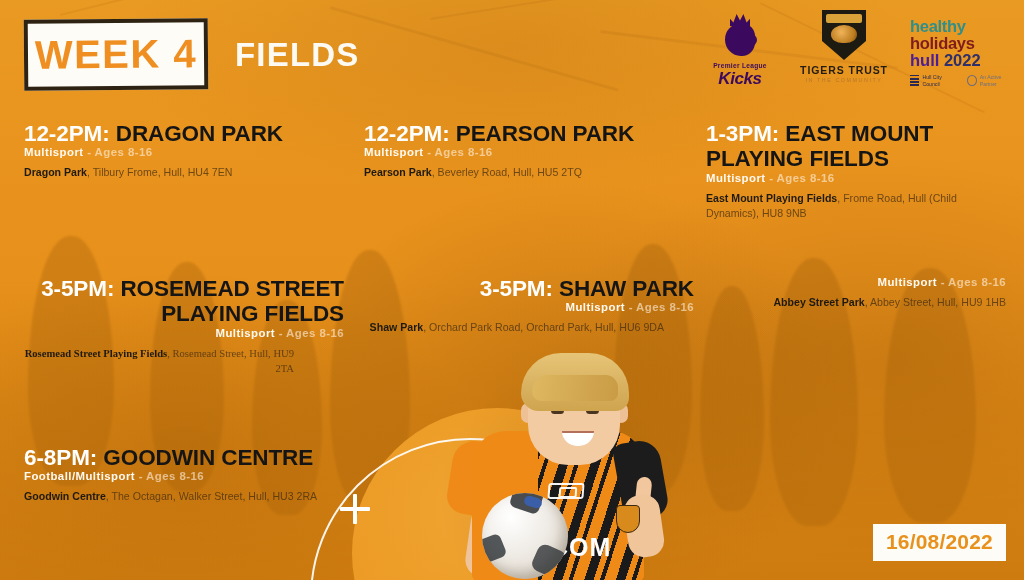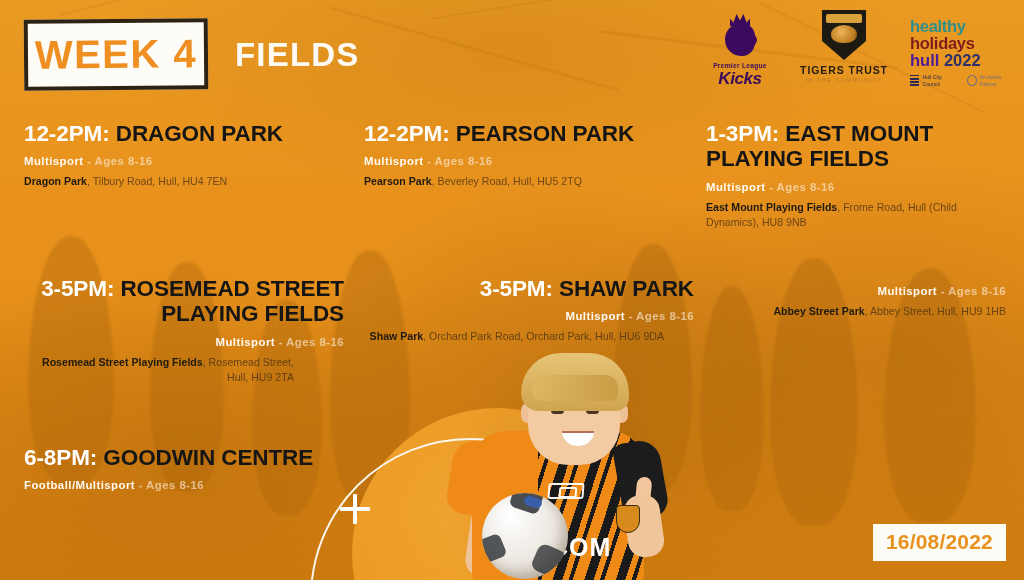--- a/index.html
+++ b/index.html
@@ -271,21 +271,20 @@
   .grid { position: absolute; left: 0; top: 108px; width: 1024px; height: 420px; }
   .card { position: absolute; }
   .card .title {
     font-size: 22.5px; font-weight: 700; line-height: 1.13;
     letter-spacing: -0.1px;
     font-family: "Liberation Sans", sans-serif;
     color: #151515;
   }
   .card .title .time { color: #ffffff; }
   .card .meta {
-    margin-top: 9px;
     font-size: 11.4px; font-weight: 700; letter-spacing: 0.45px;
     color: #fffaf2;
     font-family: "Liberation Sans", sans-serif;
   }
   .card .meta .ages { color: rgba(255,244,228,0.60); font-weight: 700; }
   .card .addr {
     margin-top: 7px;
     font-size: 10.6px; line-height: 1.42;
     color: rgba(62,42,18,0.72);
     font-family: "Liberation Sans", sans-serif;
@@ -424,21 +423,21 @@
     <div class="card c1 r1" style="width:330px;">
       <div class="title">
         <span class="time">12-2PM:</span>
         <span>DRAGON PARK</span>
       </div>
       <div class="meta">
         <span>Multisport</span>
         <span class="ages">- Ages 8-16</span>
       </div>
       <div class="addr">
-        <b>Dragon Park</b><span>, Tilbury Road, Hull, HU4 7EN</span>
+        <b>Dragon Park</b><span>, Tilbury Frome, Hull, HU4 7EN</span>
       </div>
     </div>
 
     <div class="card c2 r1" style="width:330px;">
       <div class="title">
         <span class="time">12-2PM:</span>
         <span>PEARSON PARK</span>
       </div>
       <div class="meta">
         <span>Multisport</span>
@@ -465,21 +464,21 @@
 
     <div class="card c1 r2" style="width:320px;">
       <div class="title">
         <span class="time">3-5PM:</span>
         <span>ROSEMEAD STREET PLAYING FIELDS</span>
       </div>
       <div class="meta">
         <span>Multisport</span>
         <span class="ages">- Ages 8-16</span>
       </div>
-      <div class="addr" style="max-width:270px;">
+      <div class="addr" style="max-width:270px;font-family:Liberation Serif, serif;">
         <b>Rosemead Street Playing Fields</b><span>, Rosemead Street, Hull, HU9 2TA</span>
       </div>
     </div>
 
     <div class="card c2 r2" style="width:330px;">
       <div class="title">
         <span class="time">3-5PM:</span>
         <span>SHAW PARK</span>
       </div>
       <div class="meta">
@@ -503,20 +502,23 @@
 
     <div class="card c1 r3" style="width:330px;">
       <div class="title">
         <span class="time">6-8PM:</span>
         <span>GOODWIN CENTRE</span>
       </div>
       <div class="meta">
         <span>Football/Multisport</span>
         <span class="ages">- Ages 8-16</span>
       </div>
+      <div class="addr" style="max-width:320px;">
+        <b>Goodwin Centre</b><span>, The Octagan, Walker Street, Hull, HU3 2RA</span>
+      </div>
     </div>
 
   </div>
 
   <div class="date-badge">
     <span>16/08/2022</span>
   </div>
 
 </div>
 

